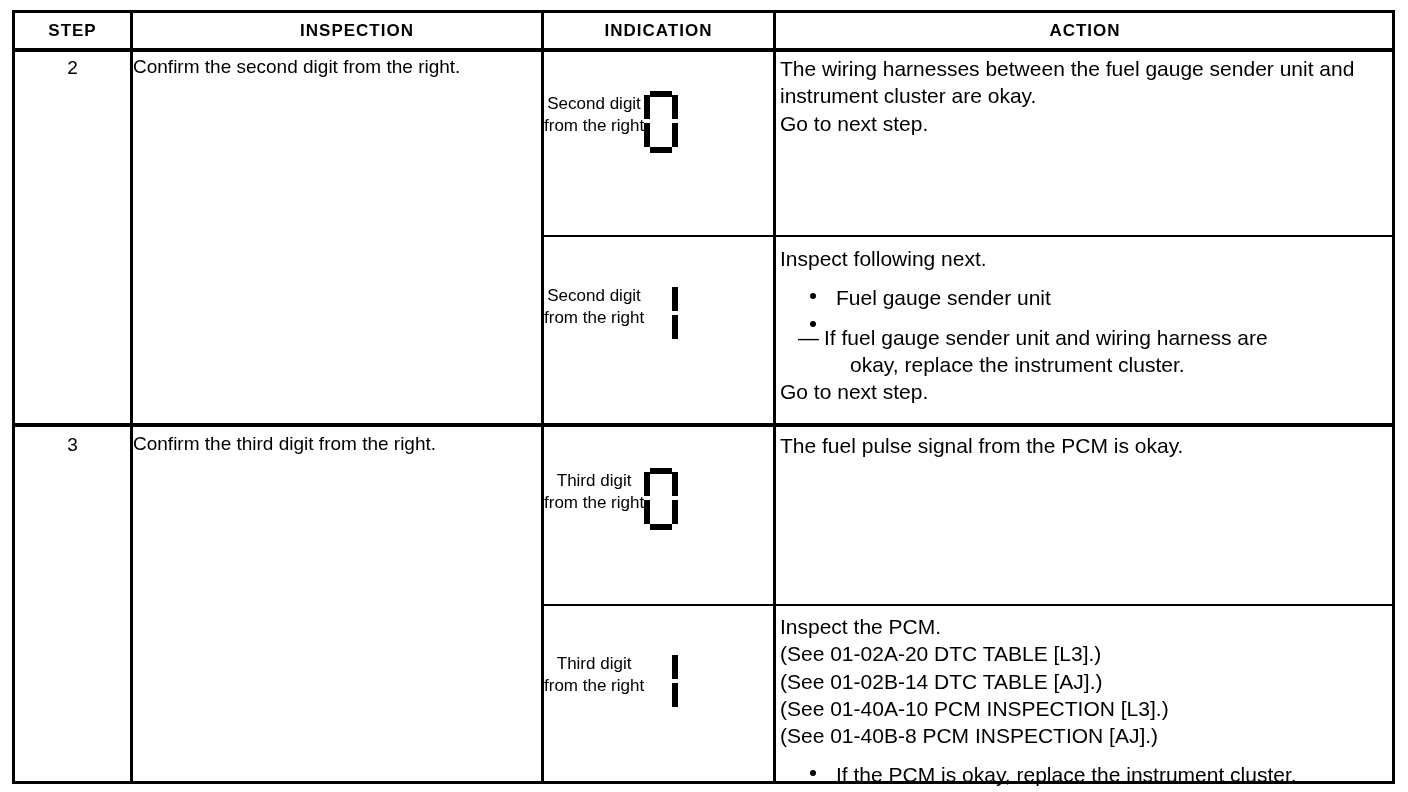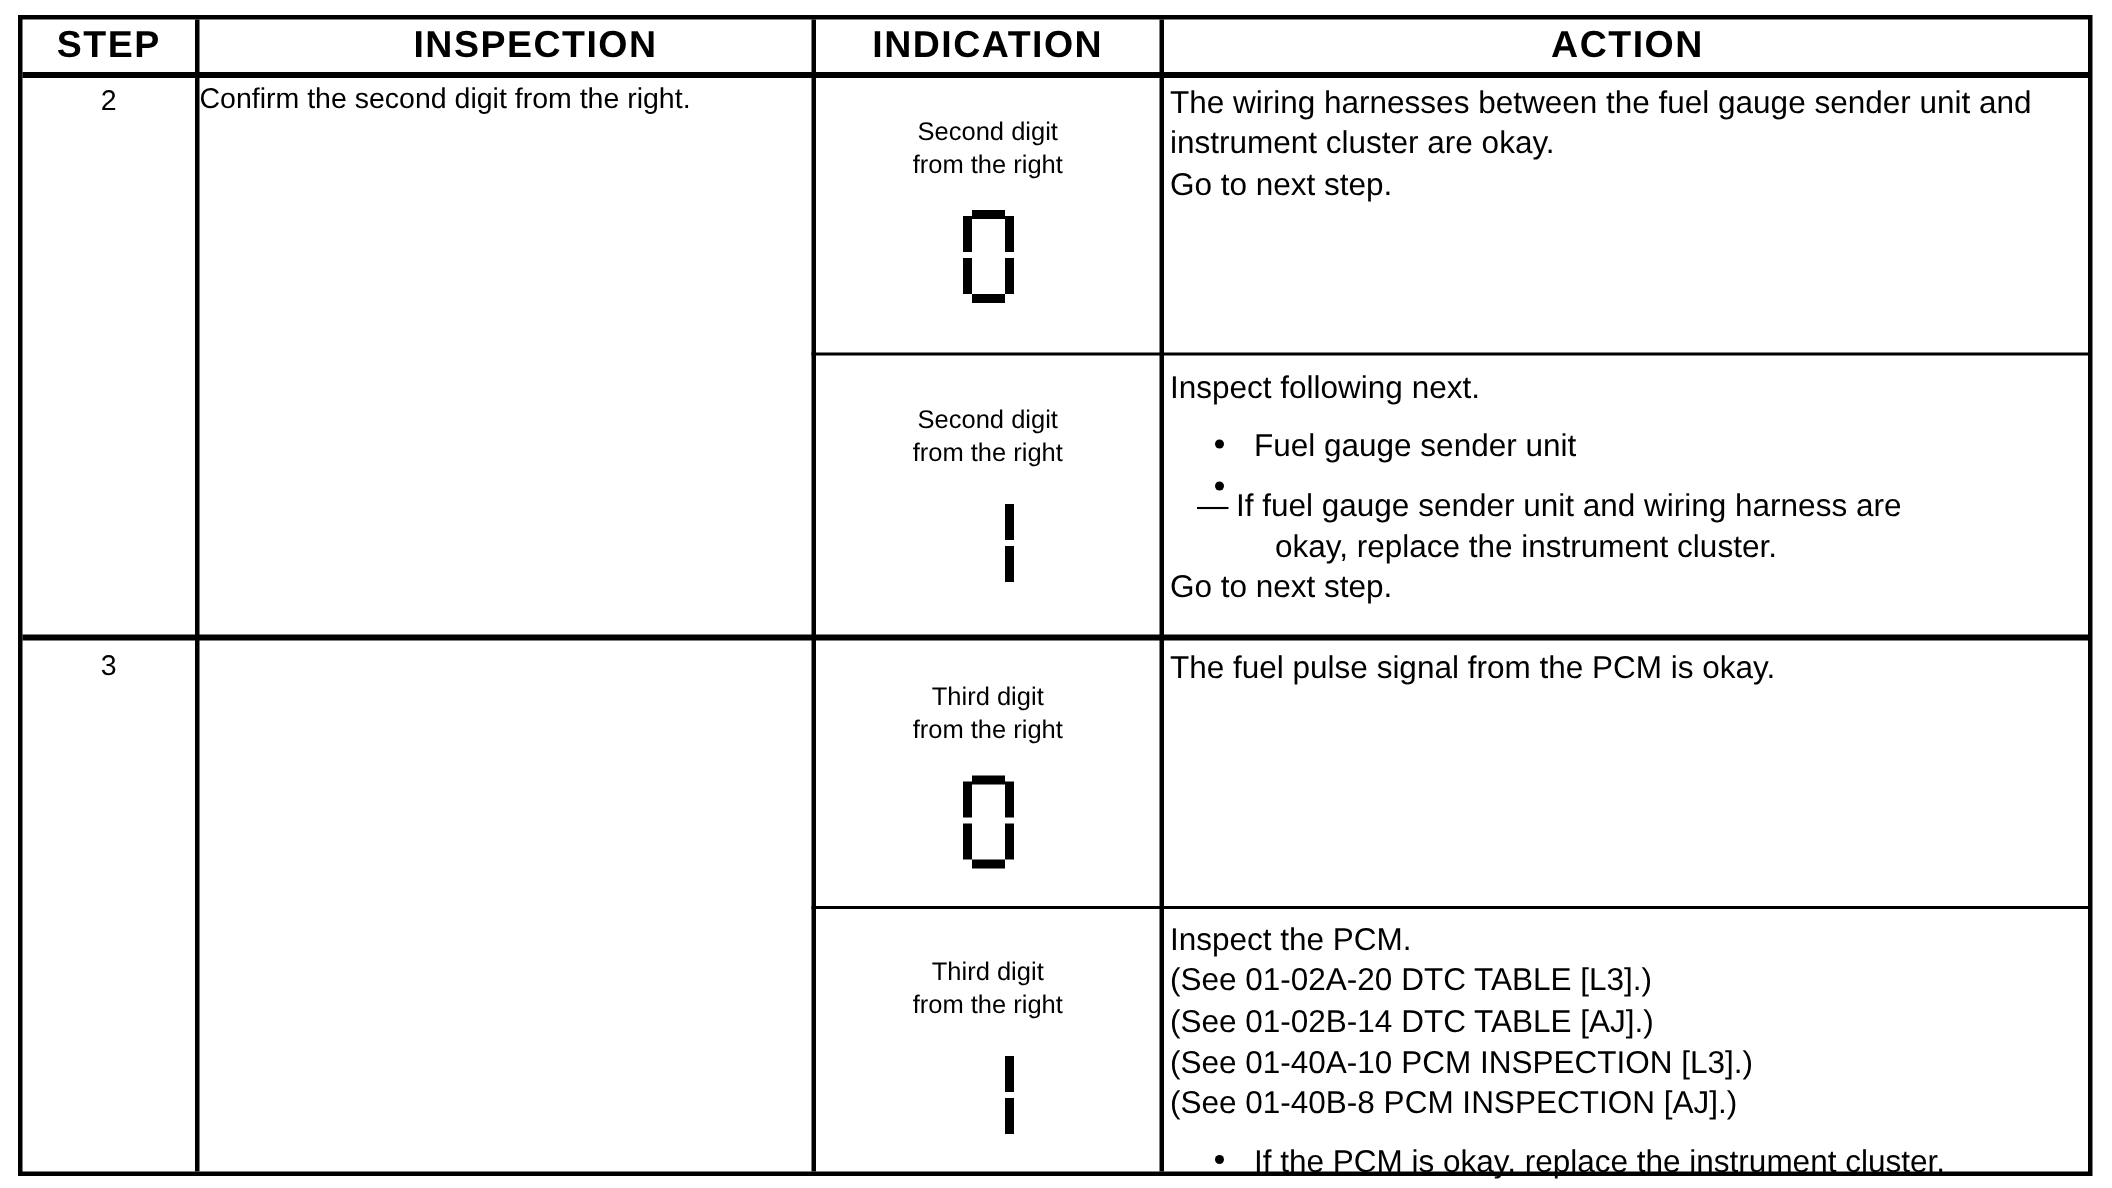--- a/index.html
+++ b/index.html
@@ -32,40 +32,40 @@
   .hrule.step{top:410px;height:4px;}       
 
   
   .hrule-part{position:absolute;left:526px;right:0;height:2px;background:#000;}
 
   
   .hdr{position:absolute;left:0;right:0;top:0;height:35px;}
   .hdr .cell{
     position:absolute;top:0;height:35px;
     display:flex;align-items:center;justify-content:center;
-    font-weight:bold;font-size:25px;letter-spacing:1px;
+    font-weight:bold;font-size:17px;letter-spacing:1px;
   }
   .hdr .h-step{left:0;width:115px;}
   .hdr .h-insp{left:118px;width:448px;}
   .hdr .h-ind{left:529px;width:229px;}
   .hdr .h-act{left:763px;right:0;}
 
   
   .cell-step{
     position:absolute;left:0;width:115px;
     display:flex;justify-content:center;
     font-size:19px;
   }
   .cell-insp{
     position:absolute;left:118px;width:400px;
     font-size:19px;line-height:1.28;
   }
   .cell-ind{
     position:absolute;left:529px;width:229px;
-    display:flex;flex-direction:column;align-items:center;
+    display:flex;flex-direction:row;align-items:center;
   }
   .cell-act{
     position:absolute;left:765px;right:6px;
     font-size:21px;line-height:1.30;
   }
 
   .ind-label{
     font-size:17px;line-height:1.32;text-align:center;
     white-space:pre-line;
     margin-top:4px;
@@ -163,20 +163,21 @@
         <span class="cont">okay, replace the instrument cluster.</span>
       </div>
       <span class="line">Go to next step.</span>
     </div>
 
     <div class="hrule step"></div>
 
     <div class="cell-step" style="top:421px;">
       <span>3</span>
     </div>
+    <div class="cell-insp" style="top:419px;">Confirm the third digit from the right.</div>
 
     <div class="cell-ind" style="top:437px;">
       <div class="ind-label">Third digit
 from the right</div>
       <div class="seg">
         <i class="s-top"></i>
           <i class="s-tl"></i>
           <i class="s-tr"></i>
         <i class="s-bl"></i>
           <i class="s-br"></i>

